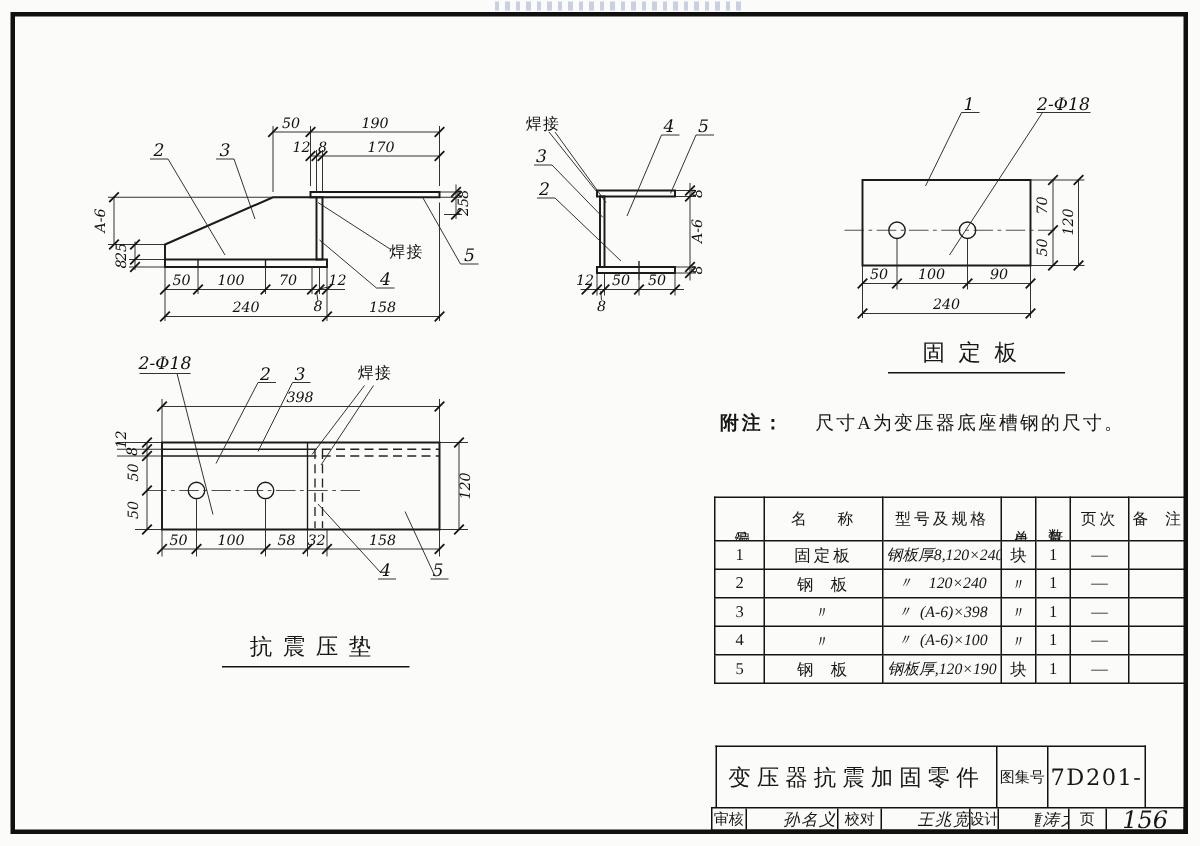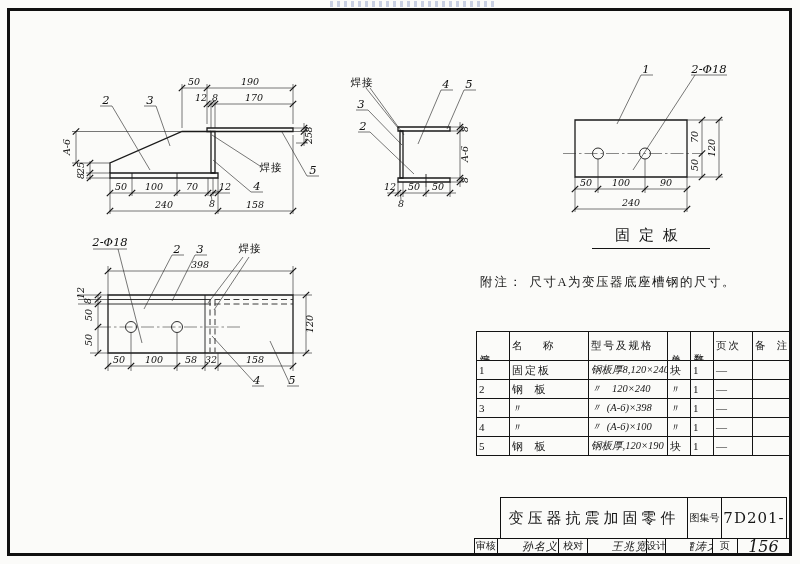--- a/index.html
+++ b/index.html
@@ -16,26 +16,26 @@
   .thin{stroke:#242424;stroke-width:.62;fill:none;}
   .dsh{stroke:#242424;stroke-width:.9;fill:none;stroke-dasharray:6 3.5;}
   .ctr{stroke:#2a2a2a;stroke-width:.55;fill:none;stroke-dasharray:13 3 2.5 3;}
   #tk line{stroke:#141414;stroke-width:1.2;}
   text.d{font:italic 9.5px "DejaVu Serif", serif;fill:#101010;text-anchor:middle;}
   text.c{font:italic 11.5px "DejaVu Serif", serif;fill:#101010;text-anchor:middle;}
   text.cn{font:10.5px "Liberation Serif", serif;fill:#101010;text-anchor:middle;letter-spacing:1px;}
   .dtitle{position:absolute;text-align:center;font-size:15px;letter-spacing:9px;
           border-bottom:1.6px solid #141414;padding-bottom:3px;white-space:nowrap;}
   .note{position:absolute;left:480px;top:274px;font-size:12.5px;letter-spacing:1.5px;white-space:nowrap;}
-  .note b{font-weight:normal;letter-spacing:2px;margin-right:6px;}
+  .note b{font-weight:bold;letter-spacing:2px;margin-right:20px;}
   .mt-title{position:absolute;left:476px;top:303px;width:314px;text-align:center;
             font-size:14px;letter-spacing:6px;}
   table.mt{position:absolute;left:476px;top:331px;width:314px;border-collapse:collapse;
            table-layout:fixed;font-size:11px;}
-  table.mt td,table.mt th{border:1.1px solid #141414;padding:0 2px;text-align:left;
+  table.mt td,table.mt th{border:1.1px solid #141414;padding:0 2px;text-align:center;
            overflow:hidden;white-space:pre;font-weight:normal;height:18px;}
   table.mt th{height:28px;font-size:10.5px;letter-spacing:2px;}
   th.vert{letter-spacing:0;padding:0;}
   th.vert span{writing-mode:vertical-rl;text-orientation:upright;font-size:10px;line-height:1.05;display:inline-block;}
   td.spec{font-style:italic;font-size:10.5px;text-align:left;padding-left:4px;}
   td.nm{text-align:left;padding-left:6px;letter-spacing:2px;}
   .tbl-row{position:absolute;box-sizing:border-box;display:flex;border:1.2px solid #101010;}
   .tbl-row .cell{box-sizing:border-box;border-right:1.1px solid #101010;display:flex;
                  align-items:center;justify-content:center;white-space:nowrap;overflow:hidden;}
   .tbl-row .cell:last-child{border-right:none;}
@@ -341,20 +341,21 @@
     <text class="d" transform="rotate(-90 31 68)" x="31" y="68">8</text>
     <text class="d" transform="rotate(-90 32 82)" x="32" y="82">50</text>
     <text class="d" transform="rotate(-90 32 107)" x="32" y="107">50</text>
     <text class="d" transform="rotate(-90 253 91)" x="253" y="91">120</text>
     <text class="d" x="59" y="130">50</text>
     <text class="d" x="94" y="130">100</text>
     <text class="d" x="131" y="130">58</text>
     <text class="d" x="151" y="130">32</text>
     <text class="d" x="195" y="130">158</text>
   </svg>
+  <div class="dtitle" style="left:148px;top:422px;width:125px;letter-spacing:7px">抗震压垫</div>
 
   <div class="note">
     <b>附注：</b><span>尺寸A为变压器底座槽钢的尺寸。</span>
   </div>
 
   <table class="mt">
     <colgroup>
       <col style="width:33px">
         <col style="width:79px">
         <col style="width:79px">
@@ -414,21 +415,21 @@
           <td class="nm">钢  板</td>
       <td class="spec">钢板厚,120×190</td>
           <td>块</td>
       <td>1</td>
           <td>—</td>
           <td></td>
     </tr>
   </tbody>
     </table>
 
-  <div class="tbl-row" style="left:500px;top:497px;width:287px;height:41px;border-bottom:none;">
+  <div class="tbl-row" style="left:477px;top:497px;width:287px;height:41px;border-bottom:none;">
     <div class="cell main-title" style="width:187px">变压器抗震加固零件</div>
     <div class="cell atlas-lab" style="width:34px">图集号</div>
     <div class="cell atlas-no" style="width:64px">97D201-1</div>
   </div>
   <div class="tbl-row" style="left:474px;top:538px;width:316px;height:16px;">
     <div class="cell lab" style="width:29px">审核</div>
     <div class="cell sig" style="width:48px">孙名义</div>
     <div class="cell lab" style="width:37px">校对</div>
     <div class="cell sig" style="width:45px">王兆宽</div>
     <div class="cell lab" style="width:24px">设计</div>

